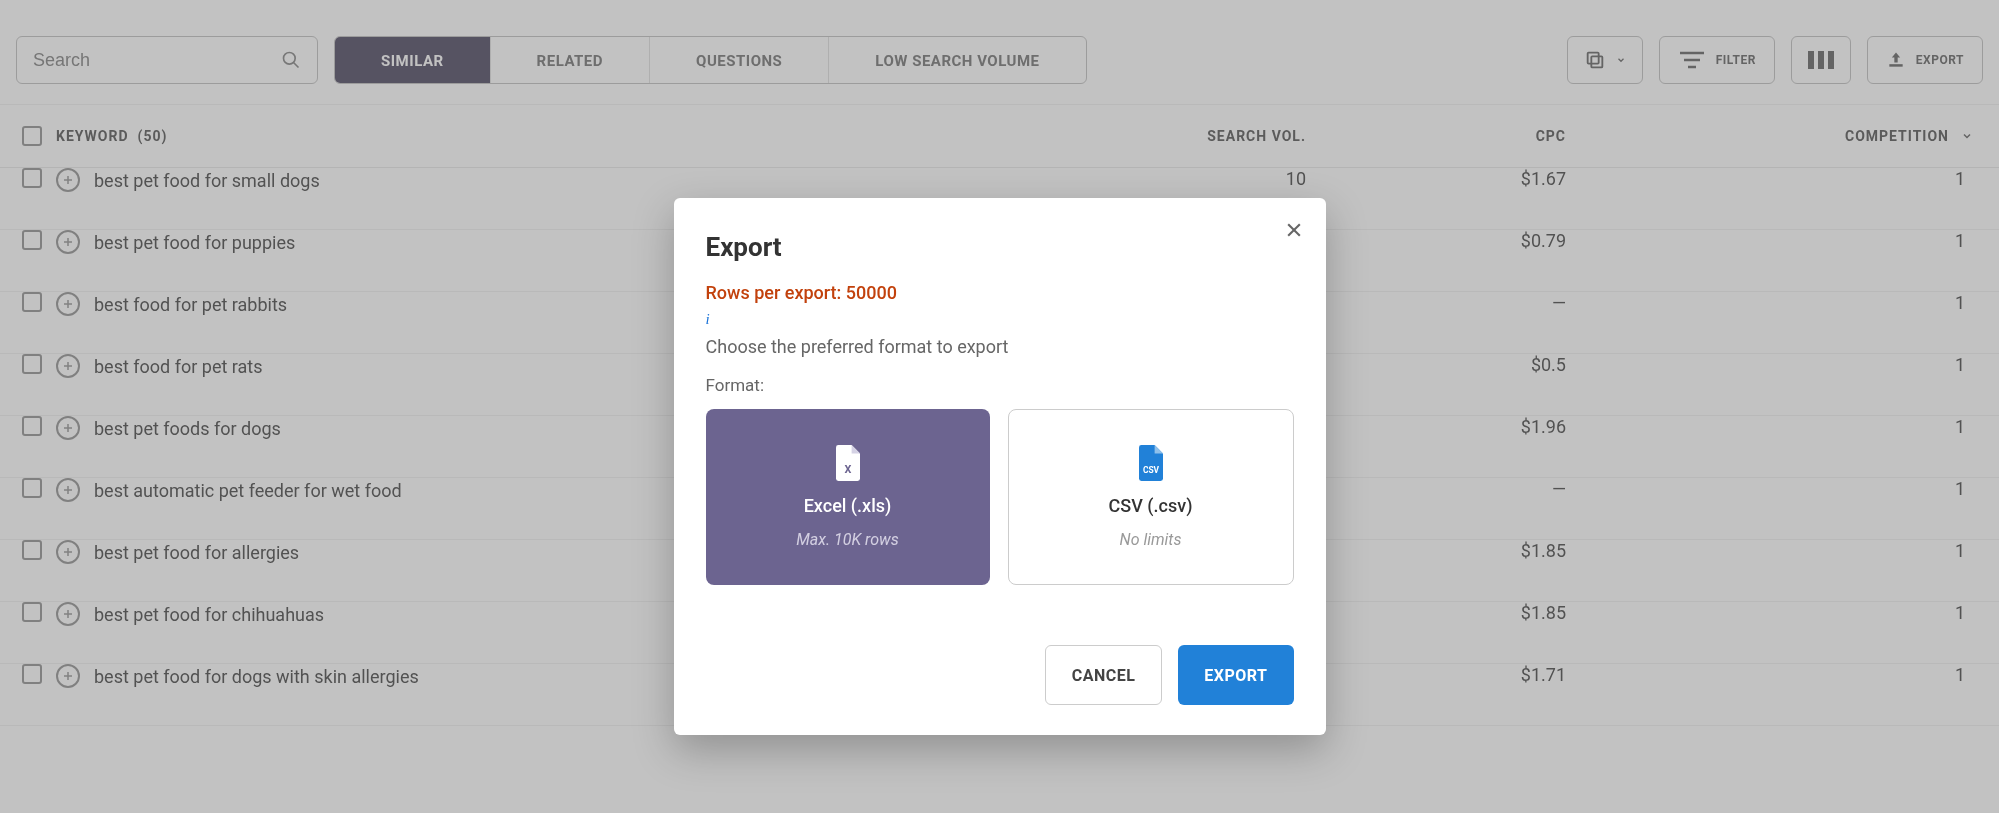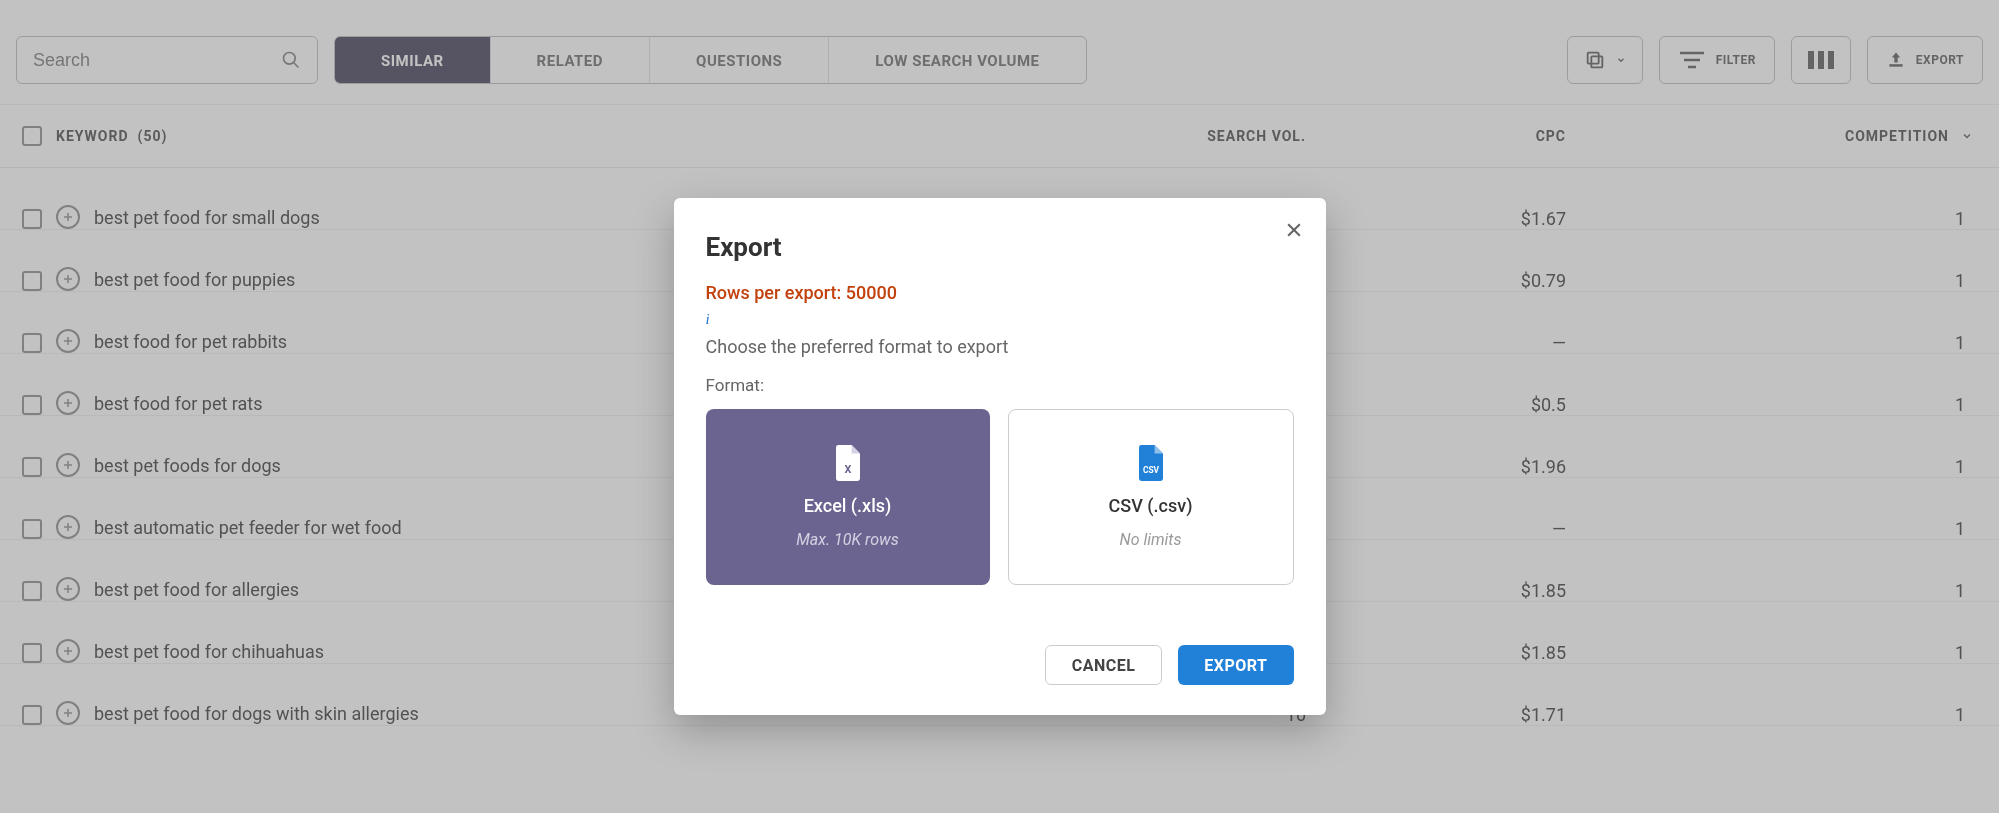--- a/index.html
+++ b/index.html
@@ -25,21 +25,21 @@
 
 .table-header { display: flex; align-items: center; padding: 0 22px; height: 64px; border-top: 1px solid #eee; border-bottom: 1px solid #e5e5e5; }
 .col-check { width: 34px; display:flex; align-items:center; }
 .checkbox { width: 20px; height: 20px; border: 2px solid #888; border-radius: 3px; cursor: pointer; }
 .col-keyword { flex: 0 0 1020px; font-size: 14px; font-weight: 700; letter-spacing: 1px; color: #444; }
 .col-vol { width: 230px; text-align: right; font-size: 14px; font-weight: 700; letter-spacing: 1px; color: #444; }
 .col-cpc { width: 260px; text-align: right; font-size: 14px; font-weight: 700; letter-spacing: 1px; color: #444; }
 .col-comp { flex: 1; text-align: right; font-size: 14px; font-weight: 700; letter-spacing: 1px; color: #444; display:flex; justify-content:flex-end; align-items:center; gap:12px; padding-right: 4px; }
 
 .table-body { }
-.row { display: flex; align-items: flex-end; padding: 0 22px; height: 62px; border-bottom: 1px solid #eee; }
+.row { display: flex; align-items: flex-start; padding: 0 22px; height: 62px; border-bottom: 1px solid #eee; }
 .row .col-keyword { font-weight: 400; font-size: 18px; letter-spacing: 0; color: #333; display:flex; align-items:center; gap:14px; }
 .add-icon { width: 24px; height: 24px; border: 2px solid #888; border-radius: 50%; display: flex; align-items: center; justify-content: center; color: #888; cursor: pointer; flex-shrink:0; }
 .row .col-vol, .row .col-cpc, .row .col-comp { font-size: 18px; font-weight: 400; color: #333; letter-spacing:0; }
 .row .col-comp { padding-right: 12px; }
 
 
 .overlay { position: absolute; inset: 0; background: rgba(120,120,120,0.45); display: flex; align-items: flex-start; justify-content: center; padding-top: 198px; }
 .modal { width: 652px; background: #fff; border-radius: 6px; box-shadow: 0 15px 40px rgba(0,0,0,0.25); padding: 34px 32px 30px 32px; position: relative; }
 .modal h2 { font-size: 26px; font-weight: 700; color: #333; margin-bottom: 20px; }
 .close-btn { position: absolute; top: 22px; right: 22px; cursor: pointer; color: #666; }
@@ -49,21 +49,21 @@
 .format-label { font-size: 17px; color: #666; margin-bottom: 14px; }
 
 .format-grid { display: flex; gap: 18px; margin-bottom: 60px; }
 .format-opt { flex: 1; height: 176px; border-radius: 8px; display: flex; flex-direction: column; align-items: center; justify-content: center; gap: 14px; cursor: pointer; border: 1px solid #ccc; }
 .format-opt.selected { background: #6c6490; color: #fff; border: none; }
 .format-opt .fmt-name { font-size: 18px; font-weight: 500; }
 .format-opt .fmt-note { font-size: 16px; font-style: italic; opacity: 0.85; }
 .format-opt.selected .fmt-note { color: #e5e2f0; }
 
 .modal-actions { display: flex; justify-content: flex-end; gap: 16px; }
-.btn { height: 40px; padding: 0 26px; border-radius: 6px; font-size: 16px; font-weight: 700; letter-spacing: 0.5px; cursor: pointer; display: flex; align-items: center; }
+.btn { height: 60px; padding: 0 26px; border-radius: 6px; font-size: 16px; font-weight: 700; letter-spacing: 0.5px; cursor: pointer; display: flex; align-items: center; }
 .btn-secondary { background: #fff; border: 1px solid #ccc; color: #444; }
 .btn-primary { background: #2181d8; color: #fff; border: none; }
 </style>
 </head>
 <body>
 
 <div class="page">
 
   <div class="toolbar">
     <div class="search-wrap">

